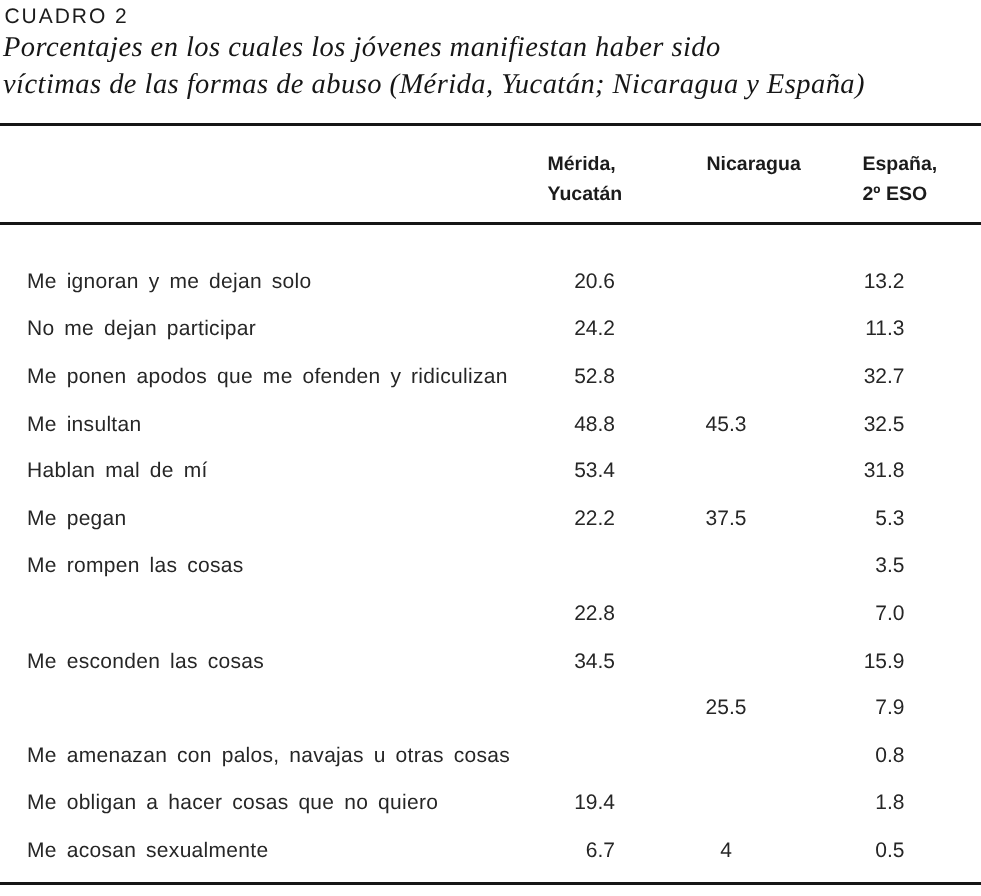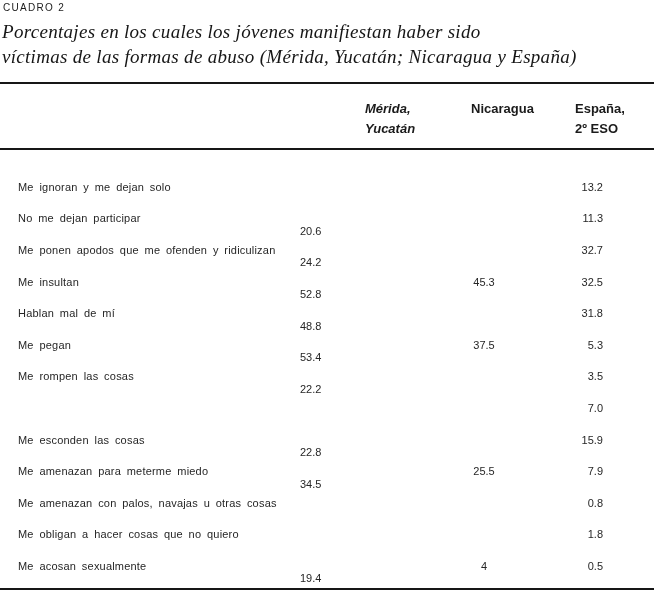--- a/index.html
+++ b/index.html
@@ -13,21 +13,21 @@
     height: 597px;
     background: #ffffff;
     font-family: "Liberation Sans", sans-serif;
     color: #222222;
     overflow: hidden;
   }
   .kicker {
     position: absolute;
     left: 3px;
     top: 2px;
-    font-size: 10px;
+    font-size: 14px;
     letter-spacing: 1.3px;
     color: #1b1b1b;
   }
   .subtitle {
     position: absolute;
     left: 2px;
     top: 19px;
     font-family: "Liberation Serif", serif;
     font-style: italic;
     font-size: 19px;
@@ -49,47 +49,47 @@
     position: absolute;
     top: 99px;
     left: 0;
     width: 654px;
     font-weight: bold;
     font-size: 13px;
     line-height: 20px;
     color: #1b1b1b;
   }
   .th { position: absolute; top: 0; white-space: nowrap; }
-  .th-merida    { left: 365px; font-style: italic; }
+  .th-merida    { left: 365px; }
   .th-nicaragua { left: 471px; }
   .th-espana    { left: 575px; }
   .tbody {
     position: absolute;
     top: 171px;
     left: 0;
     width: 654px;
   }
   .tr {
     position: relative;
     height: 31.6px;
   }
   .td {
     position: absolute;
     top: 50%;
     transform: translateY(-50%);
     white-space: nowrap;
-    font-size: 11px;
+    font-size: 14px;
     color: #262626;
   }
   .td-label {
     left: 18px;
     letter-spacing: 0.2px;
     word-spacing: 2.5px;
   }
-  .td-merida    { left: 300px; width: 110px; text-align: left; margin-top: 44px;  }
+  .td-merida    { left: 300px; width: 110px; text-align: right;  }
   .td-nicaragua { left: 444px; width: 80px;  text-align: center; }
   .td-espana    { left: 523px; width: 80px;  text-align: right;  }
 </style>
 </head>
 <body>
 
 <div class="page">
 
   <div class="kicker">CUADRO 2</div>
 
@@ -163,21 +163,20 @@
         <div class="td td-nicaragua"></div>
         <div class="td td-espana">7.0</div>
       </div>
       <div class="tr">
         <div class="td td-label">Me esconden las cosas</div>
         <div class="td td-merida">34.5</div>
         <div class="td td-nicaragua"></div>
         <div class="td td-espana">15.9</div>
       </div>
       <div class="tr">
-        <div class="td td-label">Me amenazan para meterme miedo</div>
         <div class="td td-nicaragua">25.5</div>
         <div class="td td-espana">7.9</div>
       </div>
       <div class="tr">
         <div class="td td-label">Me amenazan con palos, navajas u otras cosas</div>
         <div class="td td-nicaragua"></div>
         <div class="td td-espana">0.8</div>
       </div>
       <div class="tr">
         <div class="td td-label">Me obligan a hacer cosas que no quiero</div>

